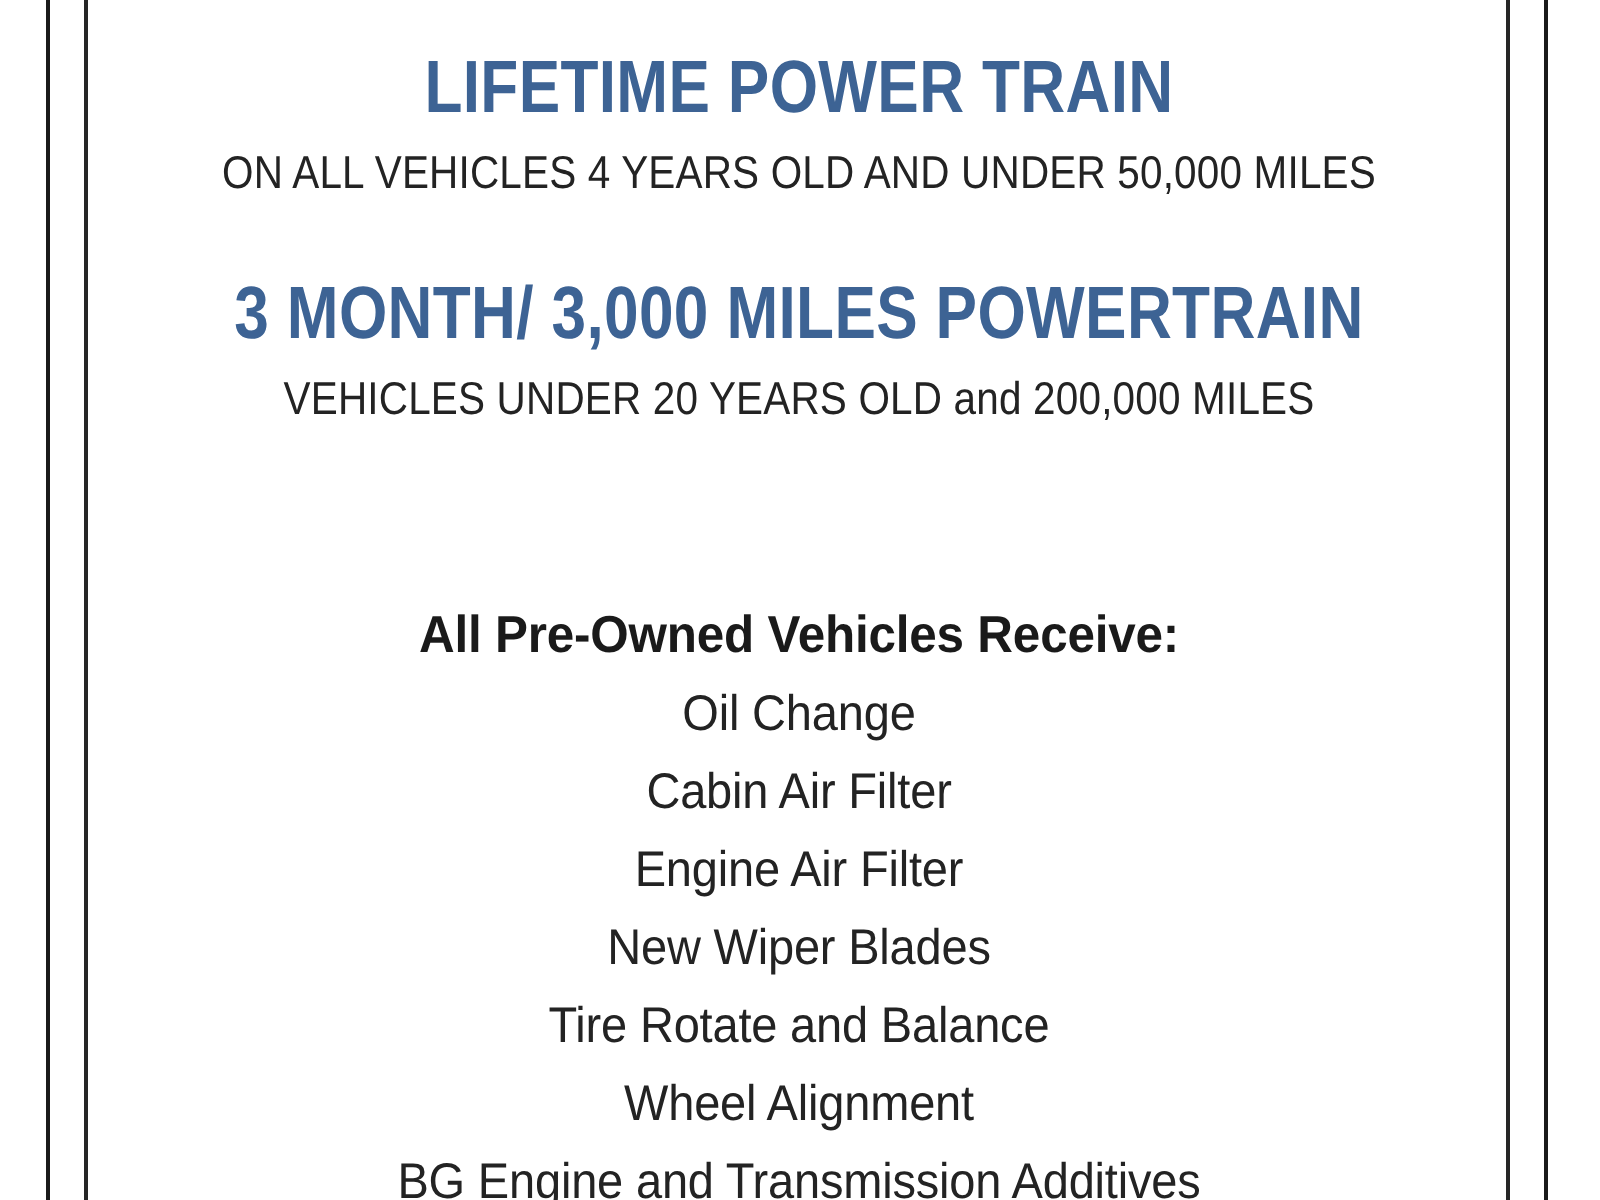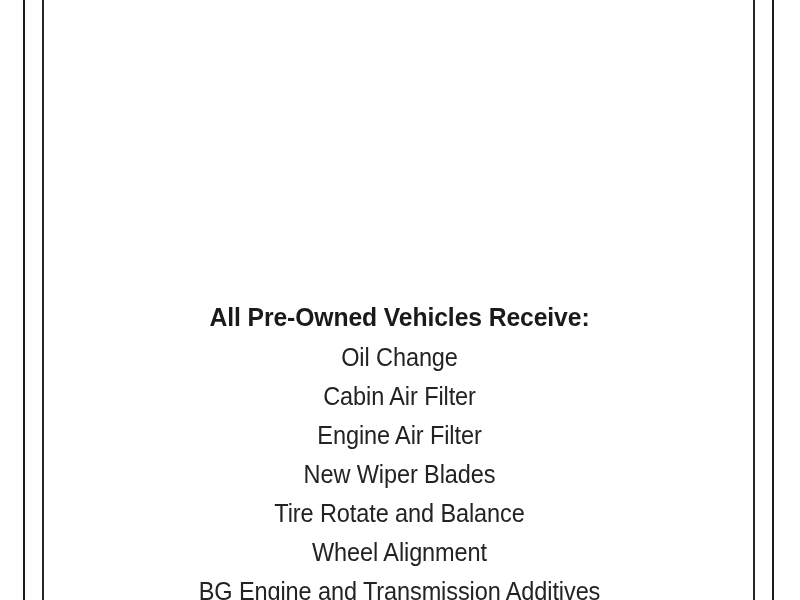--- a/index.html
+++ b/index.html
@@ -134,21 +134,29 @@
 
 <div id="flyer">
 
   <div class="rule rule-l1"></div>
   <div class="rule soft rule-l2"></div>
   <div class="rule soft rule-r1"></div>
   <div class="rule rule-r2"></div>
 
   <div class="content">
 
+    <div class="block-warranty-primary">
+      <div class="headline">LIFETIME POWER TRAIN</div>
+      <div class="subhead">ON ALL VEHICLES 4 YEARS OLD AND UNDER 50,000 MILES</div>
+    </div>
 
+    <div class="block-warranty-secondary">
+      <div class="headline">3 MONTH/ 3,000 MILES POWERTRAIN</div>
+      <div class="subhead">VEHICLES UNDER 20 YEARS OLD and 200,000 MILES</div>
+    </div>
 
     <div class="block-services">
       <div class="services-heading">All Pre-Owned Vehicles Receive:</div>
       <ul class="services-list">
         <li>Oil Change</li>
         <li>Cabin Air Filter</li>
         <li>Engine Air Filter</li>
         <li>New Wiper Blades</li>
         <li>Tire Rotate and Balance</li>
         <li>Wheel Alignment</li>

